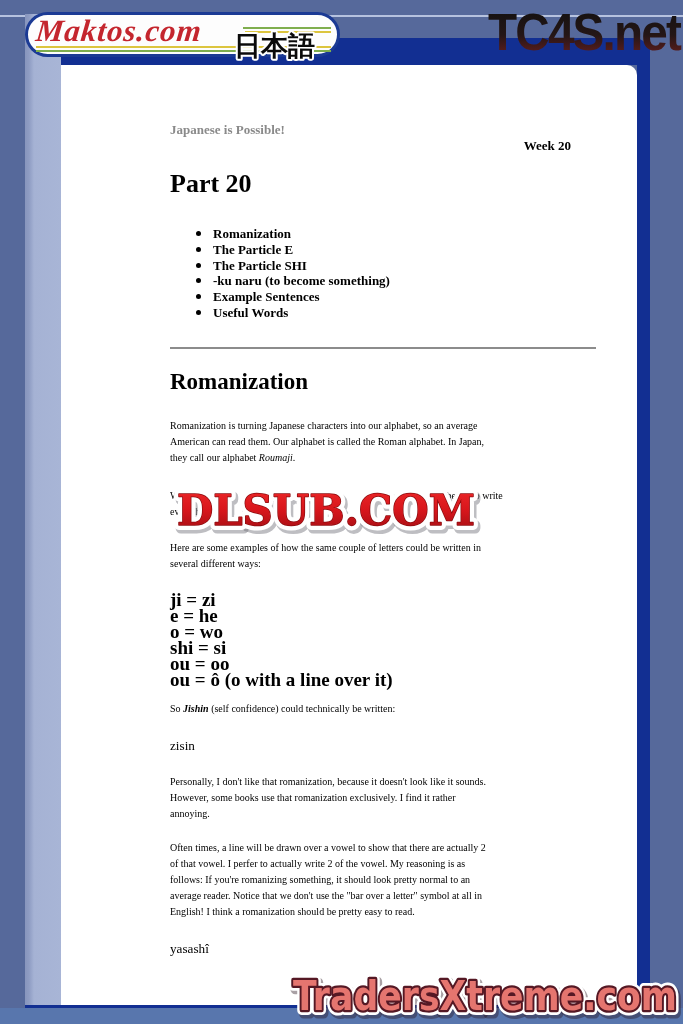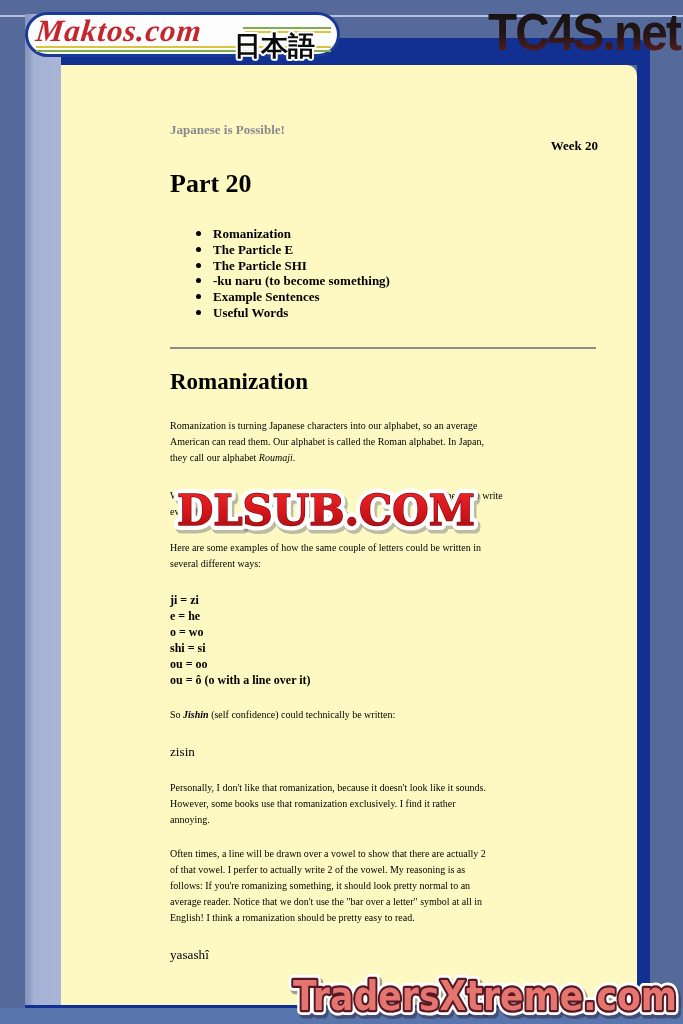--- a/index.html
+++ b/index.html
@@ -6,22 +6,22 @@
   body{background:#56699b;font-family:"Liberation Serif",serif;}
   .page{position:relative;width:683px;height:1024px;overflow:hidden;background:#56699b;}
 
   
   .topline{position:absolute;left:0;top:15px;width:683px;height:2px;background:#b6c2df;}
   .navybar{position:absolute;left:25px;top:38px;width:625px;height:27px;background:#122f92;border-radius:0 16px 0 0;}
   .rightborder{position:absolute;left:637px;top:46px;width:13px;height:962px;background:#122f92;}
   .bottomborder{position:absolute;left:25px;top:1005px;width:625px;height:4px;background:#122f92;}
   .leftcol{position:absolute;left:25px;top:14px;width:36px;height:991px;
            background:linear-gradient(to right,#8795bd 0,#8e9cc3 4px,#a5b2d4 9px,#a8b5d6 100%);}
-  .white{position:absolute;left:61px;top:65px;width:576px;height:940px;background:#fef9c3;
-         border-radius:0 10px 0 0;box-sizing:border-box;padding:57px 39px 0 109px;}
+  .white{position:absolute;left:61px;top:65px;width:576px;height:940px;background:#ffffff;
+         border-radius:0 10px 0 0;box-sizing:border-box;padding:57px 66px 0 109px;}
   .bottomstrip{position:absolute;left:0;top:1008px;width:683px;height:16px;background:#5876ad;}
 
   
   .pill{position:absolute;left:25px;top:12px;width:315px;height:45px;background:#fdfdfd;
         border:3px solid #1b3a94;border-radius:23px;box-sizing:border-box;z-index:5;}
   .logo-text{position:absolute;left:8px;top:-2px;font-family:"Liberation Serif",serif;
              font-style:italic;font-weight:bold;font-size:31px;color:#c4262e;letter-spacing:1px;
              transform:skewX(-6deg);white-space:nowrap;}
   .u1{position:absolute;left:215px;top:12px;width:88px;height:2px;background:#7fae4e;}
   .u2{position:absolute;left:217px;top:16px;width:86px;height:2px;background:#dcc53e;}
@@ -40,22 +40,22 @@
   ul.toc li::before{content:"";display:inline-block;width:5px;height:5px;border-radius:50%;
                     background:#000;margin-right:12px;vertical-align:2px;}
   hr.rule{border:none;border-top:2px solid #8c8c8c;margin:0 0 19px 0;width:426px;}
   h2.section{font-size:23px;line-height:28px;margin:0 0 22px 0;color:#000;font-weight:bold;}
   .p{font-size:10px;line-height:16px;color:#000;margin:0 0 20px 0;width:430px;}
   .p div{white-space:nowrap;}
   .p.rel{position:relative;}
   .mb22{margin-bottom:22px;}
   .mb21{margin-bottom:21px;}
   .mb18{margin-bottom:18px;}
-  .equiv{font-size:12px;line-height:16px;font-weight:bold;color:#000;
-         white-space:pre-line;margin:0 0 19px 0;}
+  .equiv{font-size:19px;line-height:16px;font-weight:bold;color:#000;
+         white-space:pre-line;margin:0 0 13px 0;}
   .bold-line{font-size:13.2px;line-height:16px;font-weight:normal;color:#000;margin:0 0 20px 0;}
 
   
   .wm{position:absolute;pointer-events:none;}
   .wm-tc4s{left:486px;top:0;z-index:20;}
   .tc4s-text{font-family:"Liberation Sans",sans-serif;font-weight:bold;font-size:52px;letter-spacing:-2px;}
   .wm-dlsub{left:168px;top:481px;z-index:15;}
   .dlsub-text{font-family:"DejaVu Serif",serif;font-weight:bold;font-size:43px;}
   .wm-traders{left:288px;top:970px;z-index:20;}
   .traders-text{font-family:"DejaVu Sans",sans-serif;font-weight:bold;font-size:40px;}

